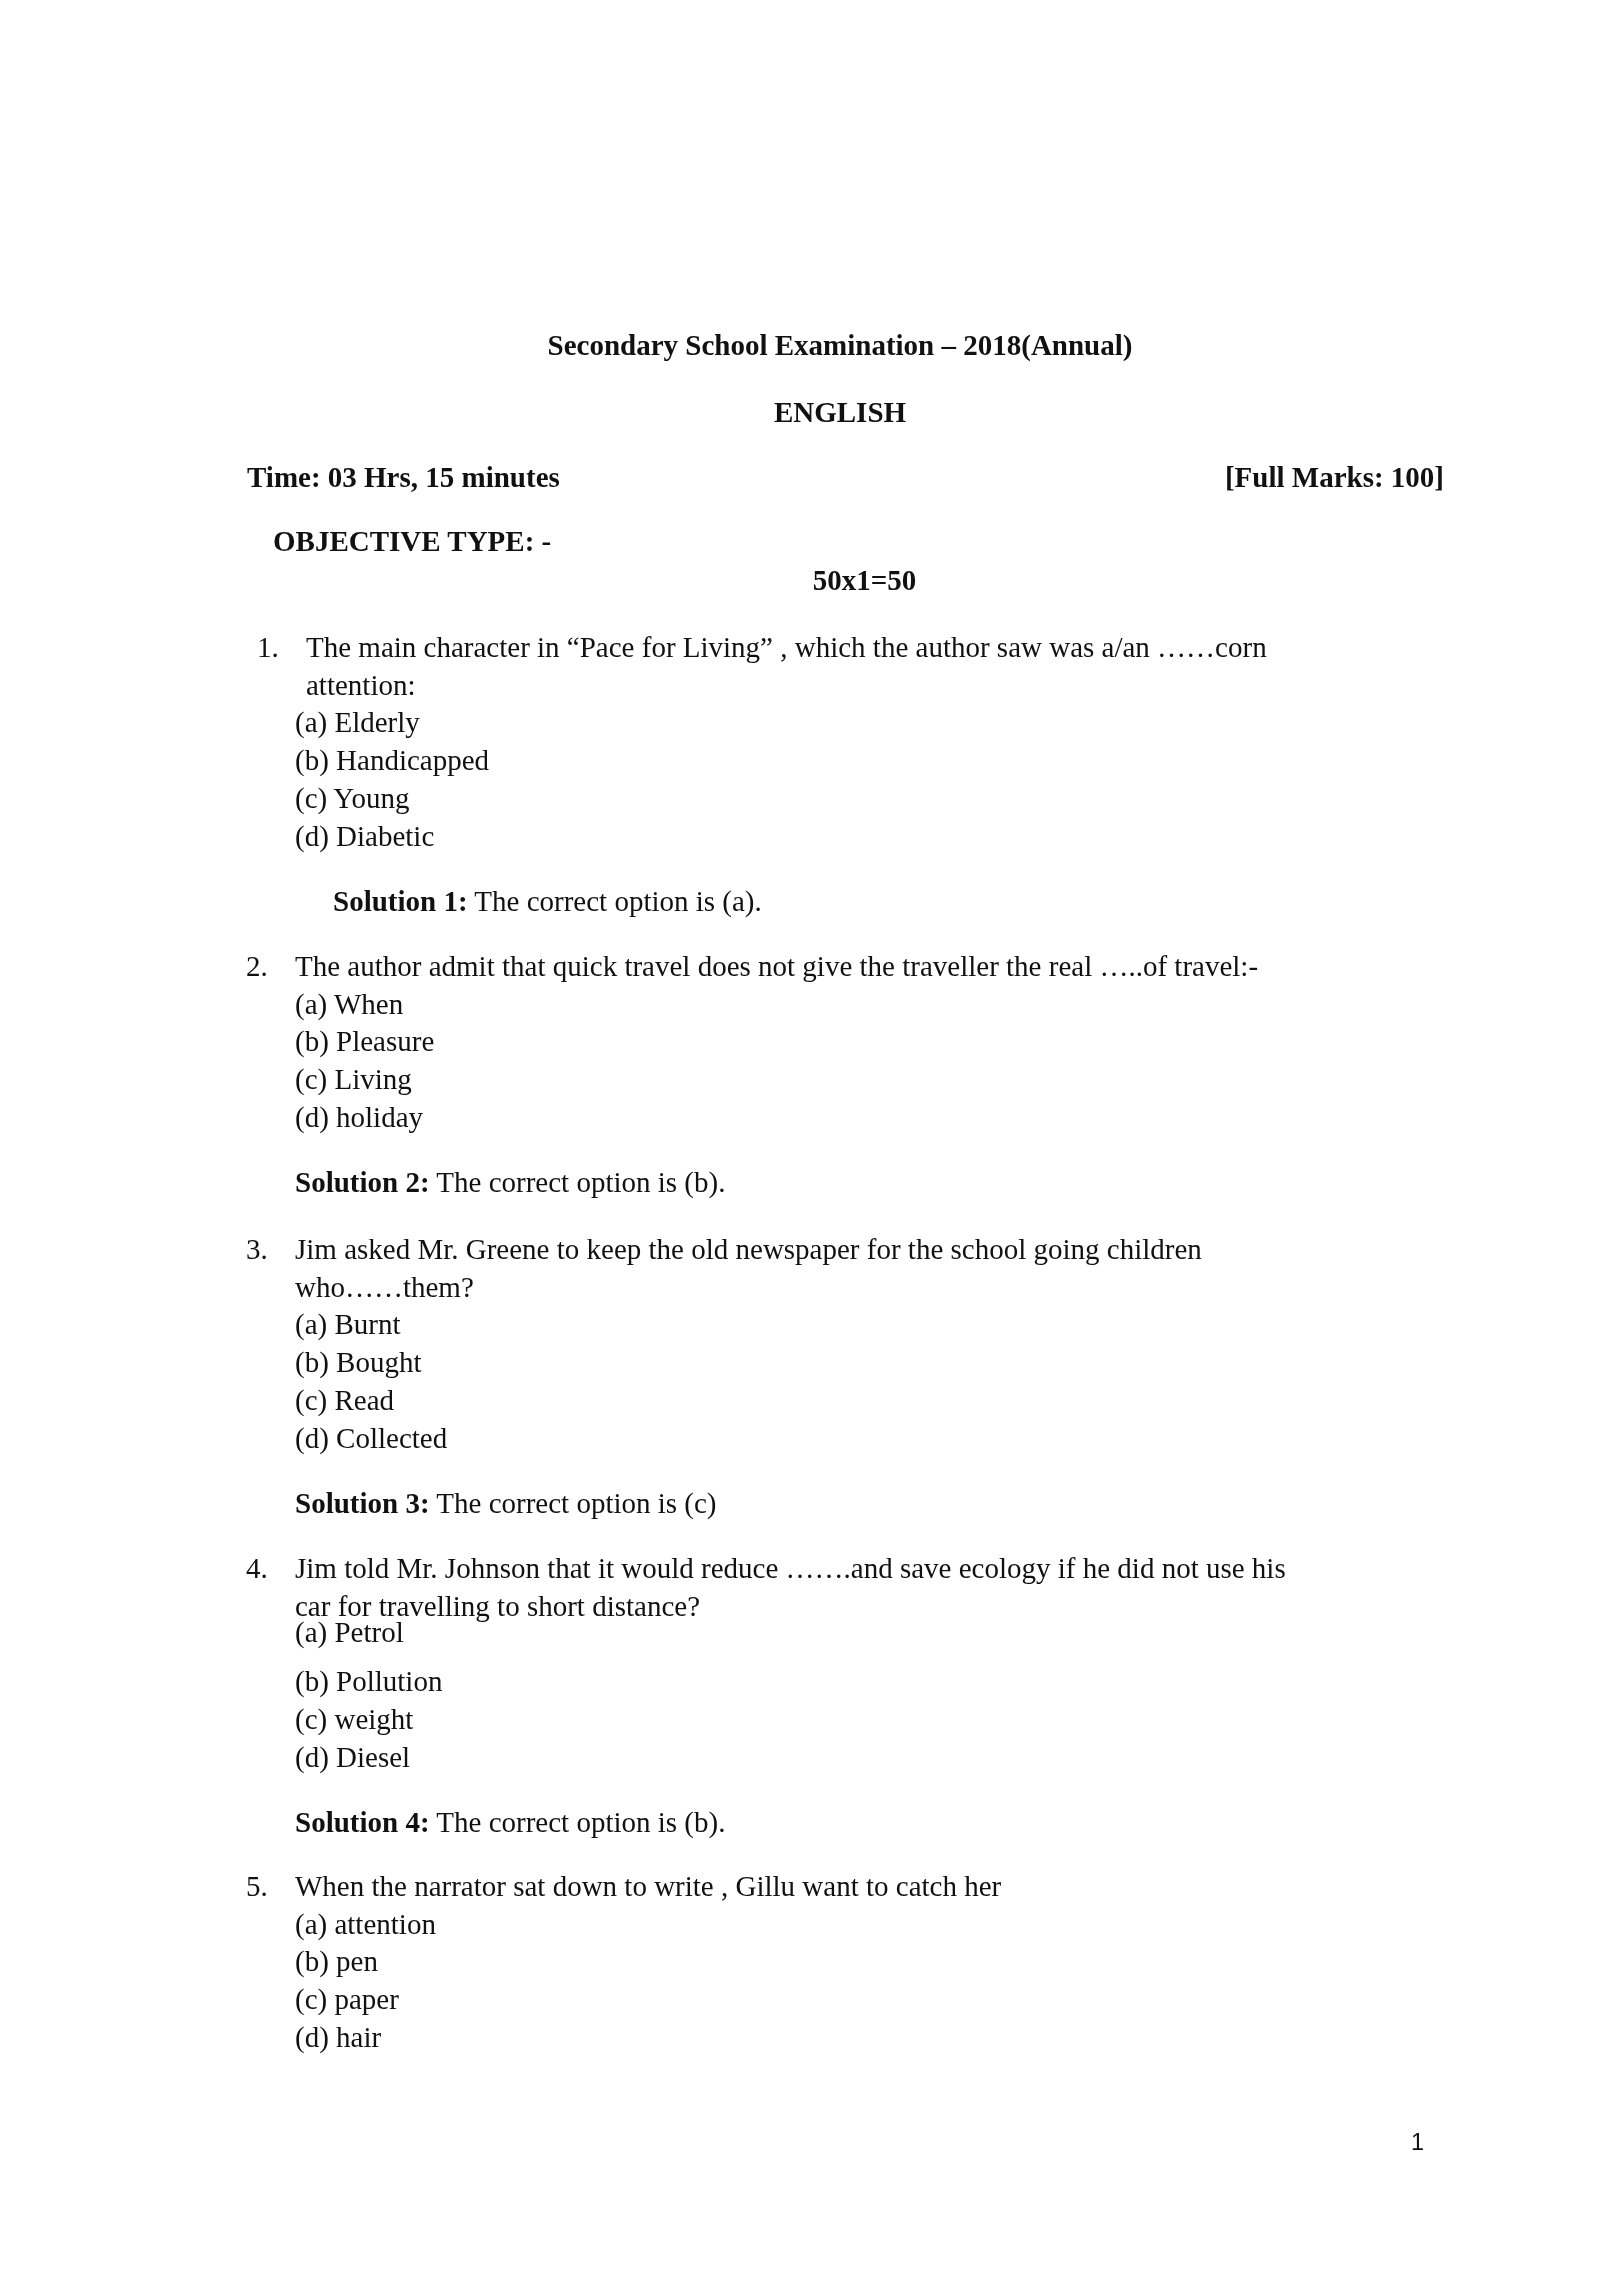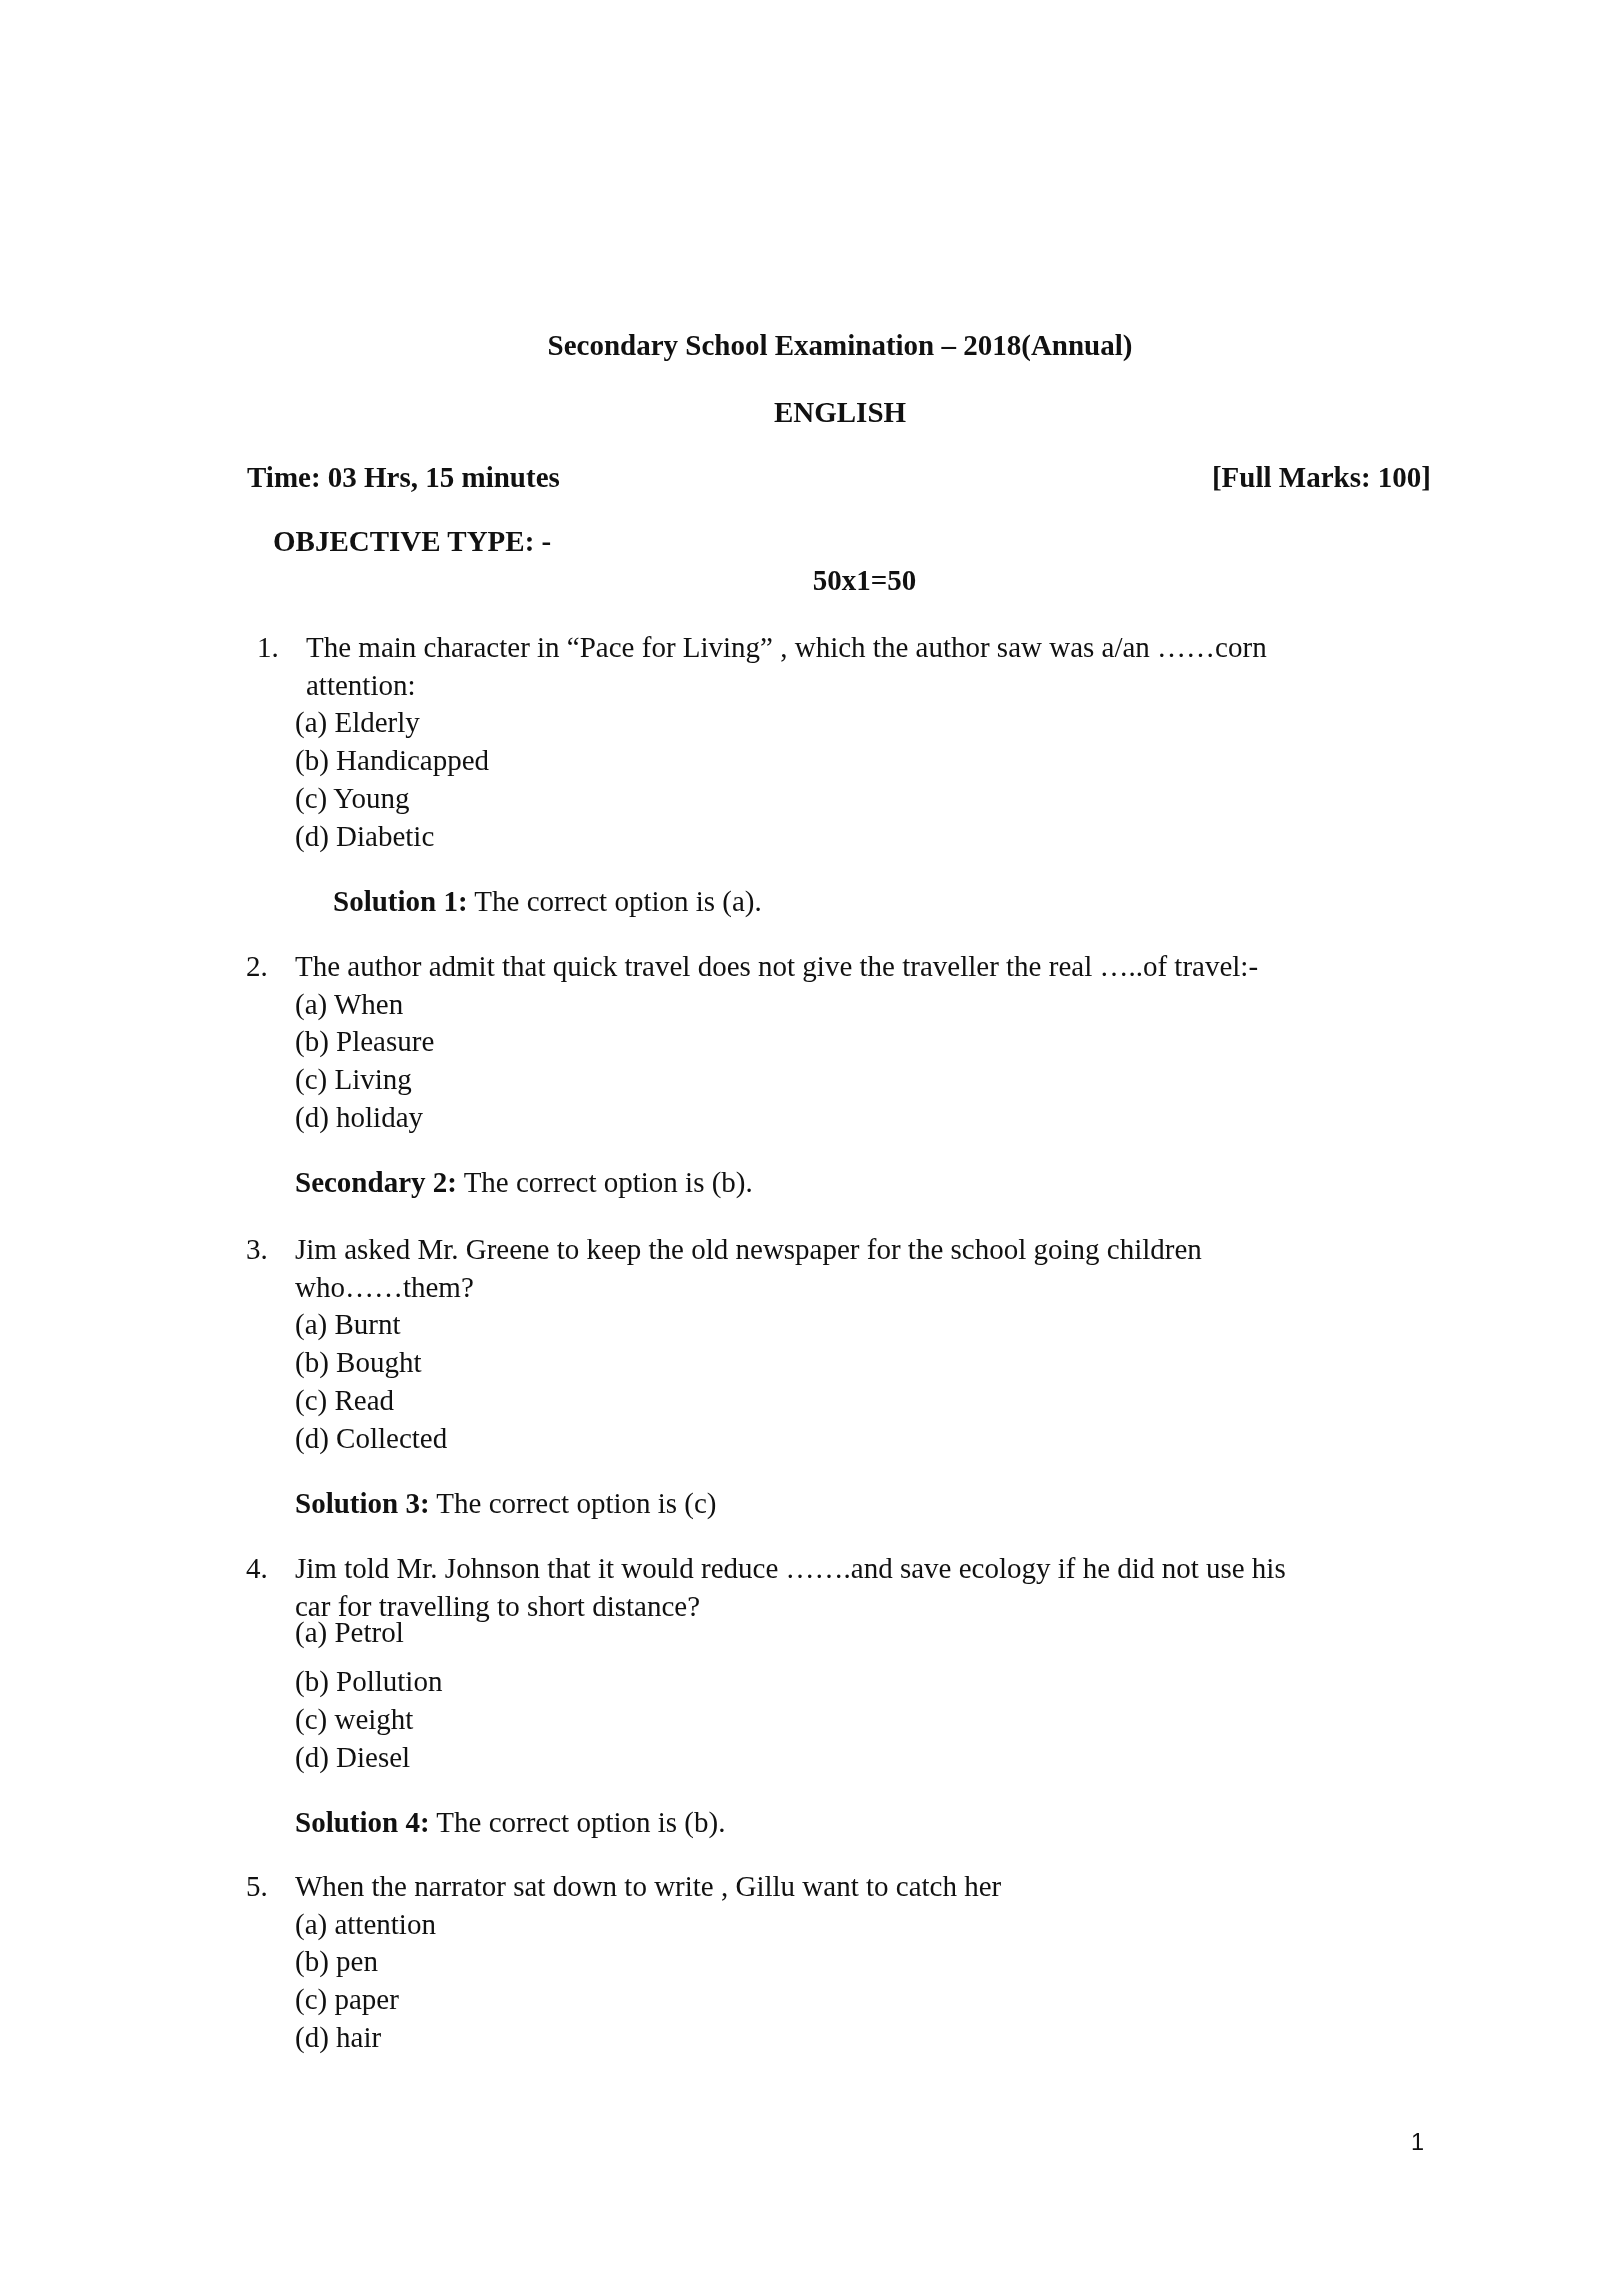--- a/index.html
+++ b/index.html
@@ -3,21 +3,21 @@
 <meta charset="utf-8">
 <style>
   html, body { margin:0; padding:0; background:#ffffff; }
   body { width:1621px; height:2293px; position:relative; overflow:hidden;
          font-family:"Liberation Serif", "DejaVu Serif", serif; color:#111; }
   .abs { position:absolute; white-space:nowrap; }
   .bold { font-weight:bold; }
   .title { font-size:29px; top:329px; left:0; width:1680px; text-align:center; }
   .subject { font-size:29px; top:396px; left:0; width:1680px; text-align:center; }
   .time { font-size:29px; top:461px; left:247px; }
-  .marks { font-size:29px; top:461px; right:190px; }
+  .marks { font-size:29px; top:461px; right:177px; }
   .objective { font-size:29px; top:525px; left:273px; }
   .marking { font-size:29px; top:564px; left:0; width:1729px; text-align:center; }
   .q { position:absolute; left:0; width:1621px; font-size:29px; line-height:38px; }
   .q .num { position:absolute; }
   .q .stem { position:absolute; white-space:nowrap; }
   .q .opt { position:absolute; white-space:nowrap; }
   .q .sol { position:absolute; white-space:nowrap; }
   .pageno { font-family:"Liberation Sans", "DejaVu Sans", sans-serif; font-size:23.5px; top:2129px; left:1411px; }
 </style>
 </head>
@@ -41,21 +41,21 @@
   <span class="sol" style="left:295px;top:254px;margin-left:38px;"><b>Solution 1:</b><span> The correct option is (a).</span></span>
 </div>
 
 <div class="q" style="top:947px;">
   <span class="num" style="left:246px;">2.</span>
   <span class="stem" style="left:295px;top:0;">The author admit that quick travel does not give the traveller the real …..of travel:-</span>
   <span class="opt" style="left:295px;top:38px;">(a)  When</span>
   <span class="opt" style="left:295px;top:75px;">(b)  Pleasure</span>
   <span class="opt" style="left:295px;top:113px;">(c)  Living</span>
   <span class="opt" style="left:295px;top:151px;">(d)  holiday</span>
-  <span class="sol" style="left:295px;top:216px;"><b>Secondary 2:</b><span>  The correct option is (b).</span></span>
+  <span class="sol" style="left:295px;top:216px;"><b>Solution 2:</b><span>  The correct option is (b).</span></span>
 </div>
 
 <div class="q" style="top:1230px;">
   <span class="num" style="left:246px;">3.</span>
   <span class="stem" style="left:295px;top:0;">Jim asked Mr. Greene to keep the old newspaper for the school going children</span>
   <span class="stem" style="left:295px;top:38px;">who……them?</span>
   <span class="opt" style="left:295px;top:75px;">(a)  Burnt</span>
   <span class="opt" style="left:295px;top:113px;">(b)  Bought</span>
   <span class="opt" style="left:295px;top:151px;">(c)  Read</span>
   <span class="opt" style="left:295px;top:189px;">(d)  Collected</span>

